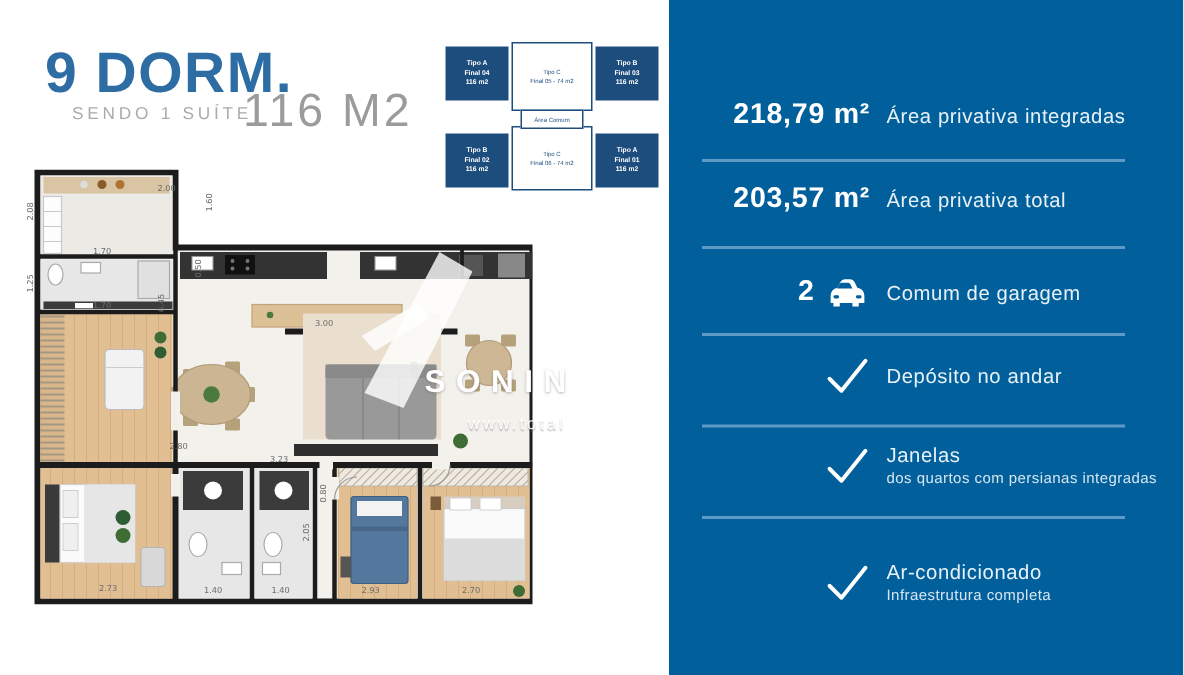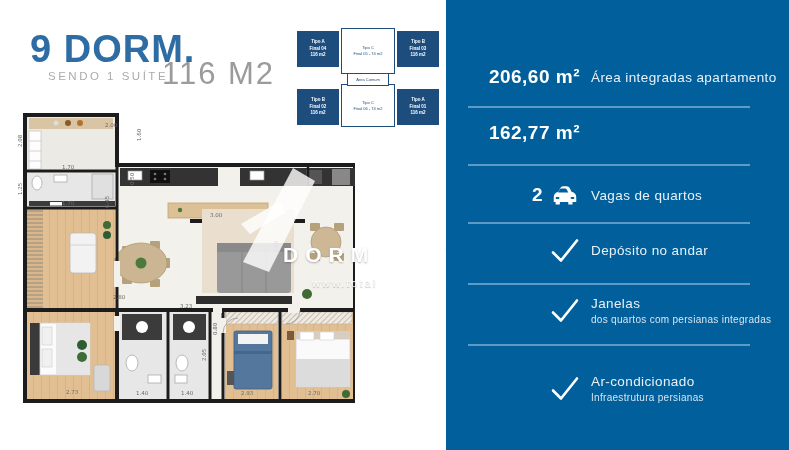--- a/index.html
+++ b/index.html
@@ -293,57 +293,58 @@
       <text x="298" y="282">2.70</text>
     </g>
   </svg>
 
   <div class="wm" style="left:237px;top:168px;">
     <svg width="78" height="104" viewBox="0 0 78 104">
       <path d="M56,0 L78,13 L32,104 L6,94 Z" fill="#ffffff" opacity="0.8"></path>
       <path d="M4,56 L42,34 L49,44 L13,66 Z" fill="#ffffff" opacity="0.8"></path>
     </svg>
   </div>
-  <div class="wm wm-name" style="left:283px;top:243px;">DORM</div>
+  <div class="wm wm-name" style="left:283px;top:243px;">SONIN</div>
   <div class="wm wm-name" style="left:446px;top:243px;">VEIS</div>
   <div class="wm wm-url" style="left:312px;top:277px;">www.total</div>
   <div class="wm wm-url" style="left:446px;top:277px;">m.br</div>
   <div class="wm-line"></div>
 
   <div class="panel">
     <div class="divider" style="top:106px;"></div>
     <div class="divider" style="top:164px;"></div>
     <div class="divider" style="top:222px;"></div>
     <div class="divider" style="top:283px;"></div>
     <div class="divider" style="top:344px;"></div>
 
     <div class="row" style="top:49px;">
       <div class="lead">
-          <span class="value">206,60 m²</span>
+          <span class="value">218,79 m²</span>
         </div>
-      <div class="lbl">Área integradas apartamento</div>
+      <div class="lbl">Área privativa integradas</div>
     </div>
 
     <div class="row" style="top:105px;">
       <div class="lead">
-          <span class="value">162,77 m²</span>
+          <span class="value">203,57 m²</span>
         </div>
+      <div class="lbl">Área privativa total</div>
     </div>
 
     <div class="row" style="top:167px;">
       <div class="lead">
         <span class="value">2</span>
         <svg class="car" width="30" height="21" viewBox="0 0 32 22">
           <path d="M4,13 q0,-5 5,-6 l2,-4 q1,-2 3,-2 h4 q2,0 3,2 l2,4 q5,1 5,6 v5 h-4 v2.5 h-4.5 v-2.5 h-9 v2.5 h-4.5 v-2.5 h-2 z" fill="#ffffff"></path>
           <path d="M12,3.5 h4.2 q1.2,0 1.7,1 l1.6,3.2 h-10.8 l1.6,-3.2 q0.5,-1 1.7,-1 z" fill="#01609B"></path>
           <rect x="6" y="12.5" width="4" height="2.2" rx="1" fill="#01609B"></rect>
           <rect x="22" y="12.5" width="4" height="2.2" rx="1" fill="#01609B"></rect>
         </svg>
       </div>
-      <div class="lbl">Vagas de quartos</div>
+      <div class="lbl">Comum de garagem</div>
     </div>
 
     <div class="row" style="top:222px;">
       <div class="lead">
         <svg width="30" height="27" viewBox="0 0 30 26">
           <path d="M3,15 L11,23 L27,3" stroke="#ffffff" stroke-width="2.6" fill="none" stroke-linecap="round" stroke-linejoin="round"></path>
         </svg>
       </div>
       <div class="lbl">Depósito no andar</div>
     </div>
@@ -361,18 +362,18 @@
     </div>
 
     <div class="row" style="top:360px;">
       <div class="lead">
         <svg width="30" height="27" viewBox="0 0 30 26">
           <path d="M3,15 L11,23 L27,3" stroke="#ffffff" stroke-width="2.6" fill="none" stroke-linecap="round" stroke-linejoin="round"></path>
         </svg>
       </div>
       <div class="lbl">
         <span>Ar-condicionado</span>
-        <span class="sub">Infraestrutura persianas</span>
+        <span class="sub">Infraestrutura completa</span>
       </div>
     </div>
   </div>
 
 </div>
 
 </body></html>

